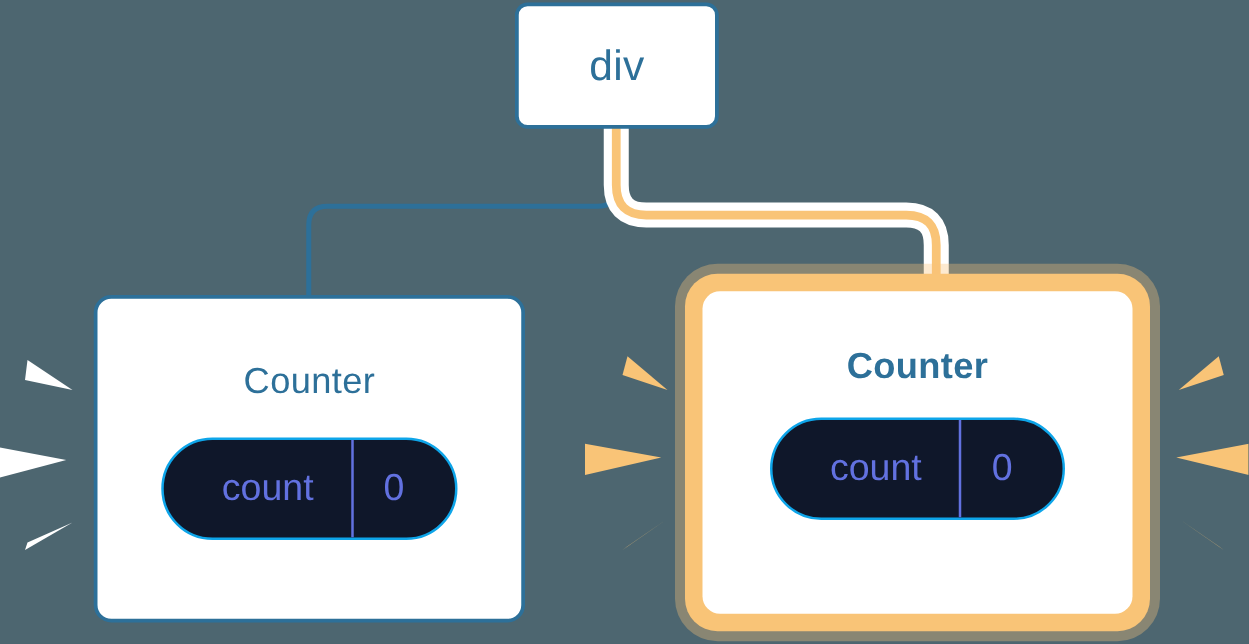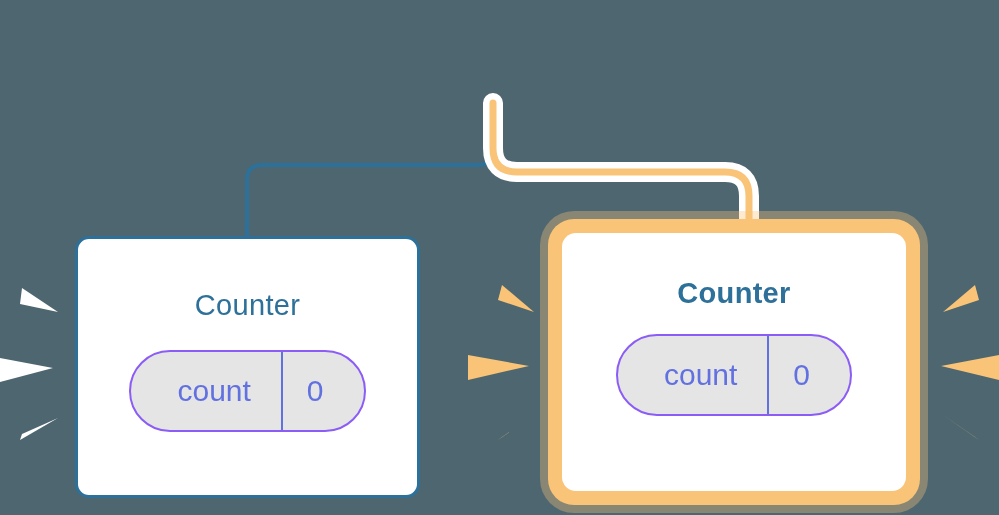--- a/index.html
+++ b/index.html
@@ -85,25 +85,25 @@
   }
   .node-div .node-title {
     margin-top: 0;
     font-size: 34px;
   }
   
   .pill {
     margin-top: 30px;
     display: flex;
     align-items: stretch;
-    border: 2px solid #8b5cf6;
+    border: 2px solid #0ea5e9;
     border-radius: 999px;
     height: 78px;
     overflow: hidden;
-    background: #e5e5e5;
+    background: #0f172a;
     justify-content: center;
   }
   .pill-key, .pill-val {
     display: flex;
     align-items: center;
     justify-content: center;
     color: #6271e0;
     font-size: 30px;
     line-height: 1;
   }
@@ -136,20 +136,23 @@
       <polygon points="498,440 534,415 502,437" fill="#f9c477"></polygon>
     </g>
 
     <g>
       <polygon points="975,285 943,312 979,300" fill="#f9c477"></polygon>
       <polygon points="999,355 941,366 999,380" fill="#f9c477"></polygon>
       <polygon points="979,440 943,415 975,437" fill="#f9c477"></polygon>
     </g>
   </svg>
 
+  <div class="node node-div">
+    <span class="node-title">div</span>
+  </div>
 
   <div class="node node-left">
     <span class="node-title">Counter</span>
     <div class="pill">
       <span class="pill-key">count</span>
       <span class="pill-val">0</span>
     </div>
   </div>
 
   <div class="node-right-outer">

